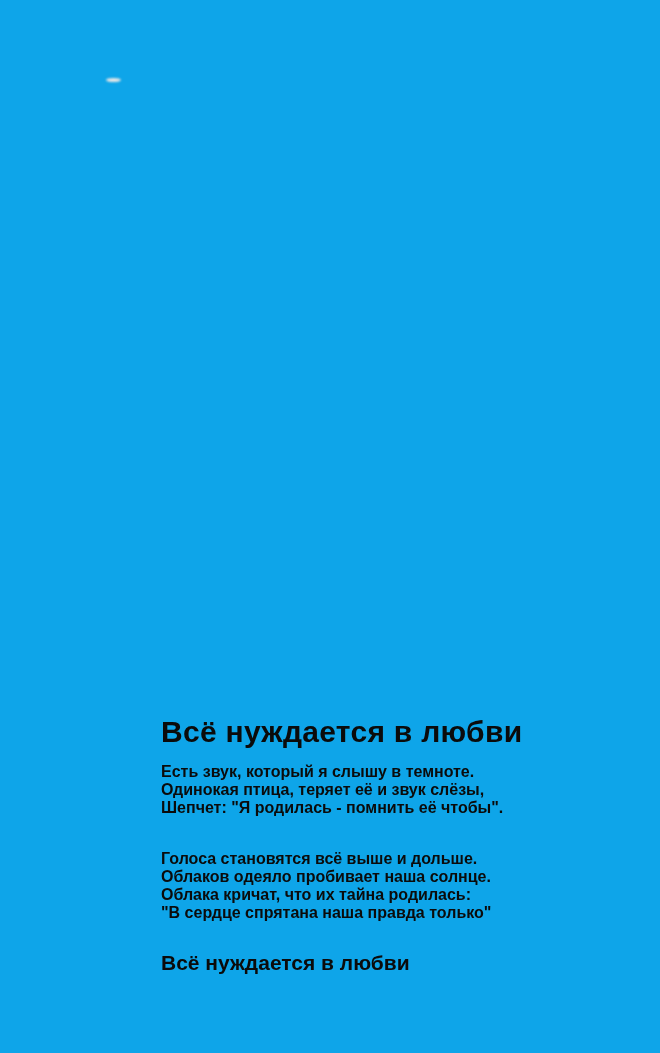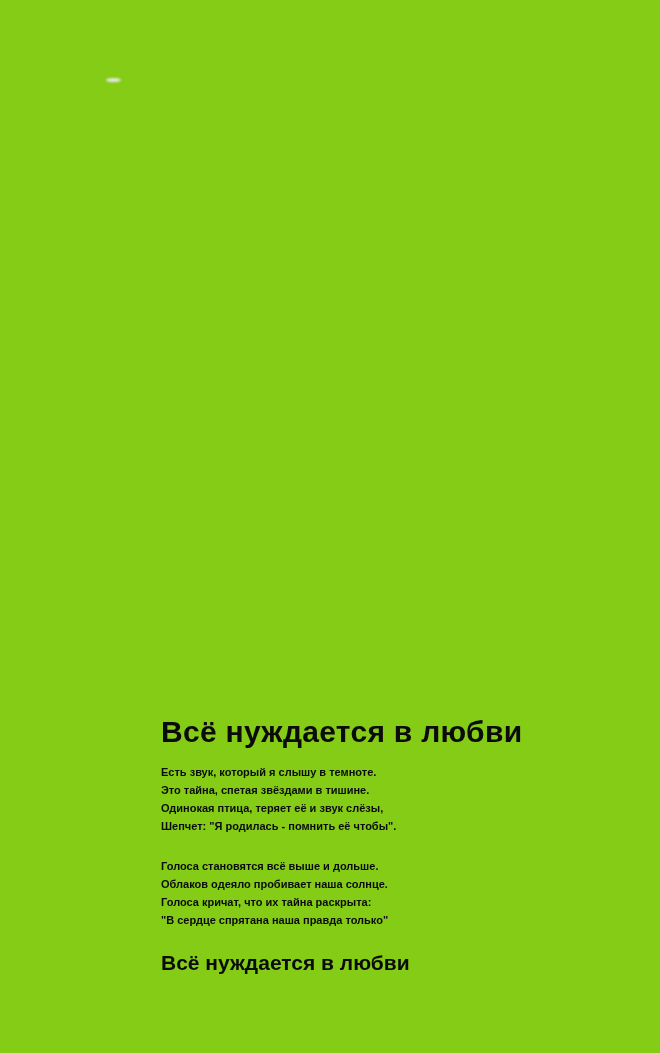--- a/index.html
+++ b/index.html
@@ -4,21 +4,21 @@
 <style>
   html, body {
     margin: 0;
     padding: 0;
     background: #ffffff;
   }
   .page {
     position: relative;
     width: 660px;
     height: 1053px;
-    background: #84cc16;
+    background: #0ea5e9;
     overflow: hidden;
     font-family: "Liberation Sans", sans-serif;
     color: #0b0b0b;
   }
   
   .artifact {
     position: absolute;
     left: 106px;
     top: 78px;
     width: 15px;
@@ -34,27 +34,27 @@
     margin: 0;
     font-size: 30px;
     line-height: 36px;
     font-weight: bold;
     letter-spacing: 0.3px;
     white-space: nowrap;
   }
   .stanza {
     position: absolute;
     left: 161px;
-    font-size: 11px;
+    font-size: 16px;
     line-height: 18px;
     font-weight: bold;
     white-space: nowrap;
   }
   .stanza-1 { top: 763px; }
-  .stanza-2 { top: 850px; margin-top: 7px; }
+  .stanza-2 { top: 850px; }
   .footer-title {
     position: absolute;
     left: 161px;
     top: 950px;
     margin: 0;
     font-size: 21px;
     line-height: 25px;
     font-weight: bold;
     white-space: nowrap;
   }
@@ -63,27 +63,26 @@
 <body>
 
 <div class="page">
 
   <div class="artifact"></div>
 
   <h1 class="title">Всё нуждается в любви</h1>
 
   <div class="stanza stanza-1">
     <div class="line">Есть звук, который я слышу в темноте.</div>
-    <div class="line">Это тайна, спетая звёздами в тишине.</div>
     <div class="line">Одинокая птица, теряет её и звук слёзы,</div>
     <div class="line">Шепчет: "Я родилась - помнить её чтобы".</div>
   </div>
 
   <div class="stanza stanza-2">
     <div class="line">Голоса становятся всё выше и дольше.</div>
     <div class="line">Облаков одеяло пробивает наша солнце.</div>
-    <div class="line">Голоса кричат, что их тайна раскрыта:</div>
+    <div class="line">Облака кричат, что их тайна родилась:</div>
     <div class="line">"В сердце спрятана наша правда только"</div>
   </div>
 
   <h2 class="footer-title">Всё нуждается в любви</h2>
 
 </div>
 
 </body></html>

